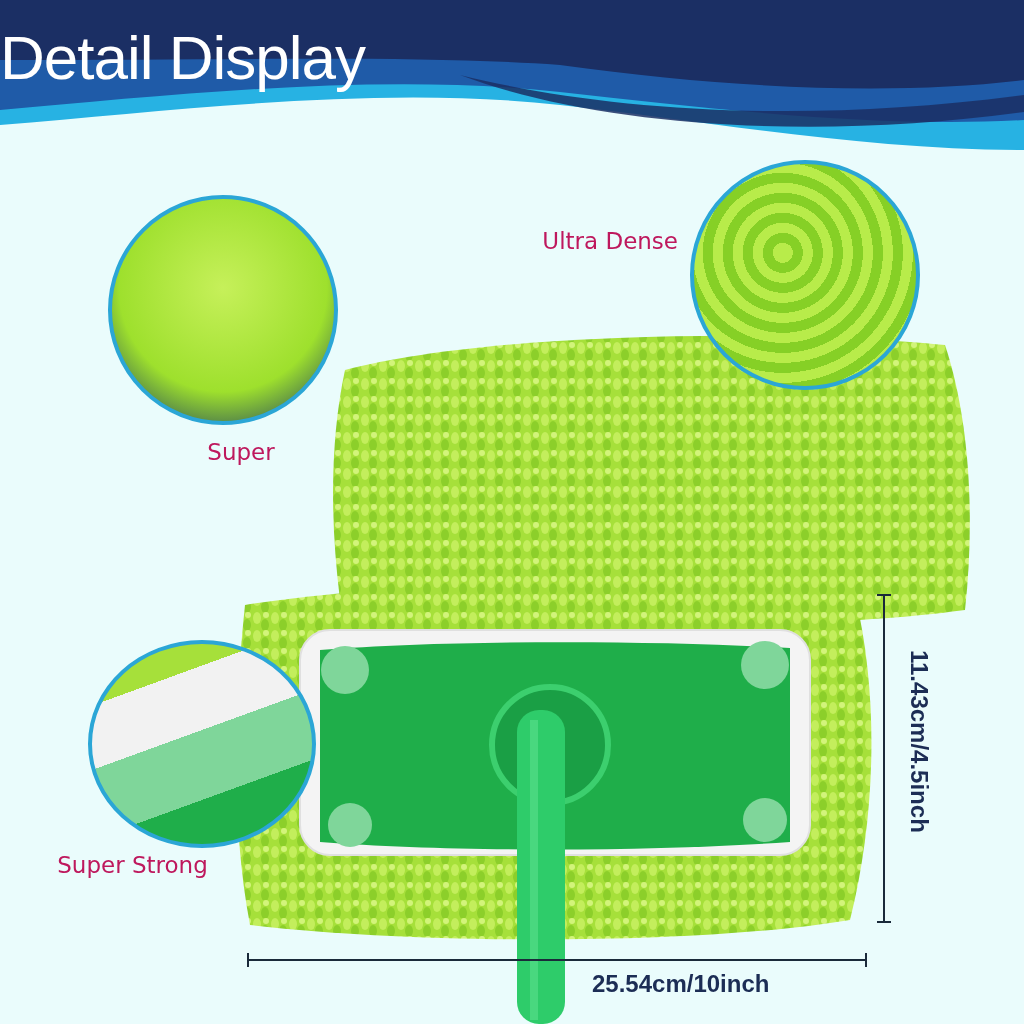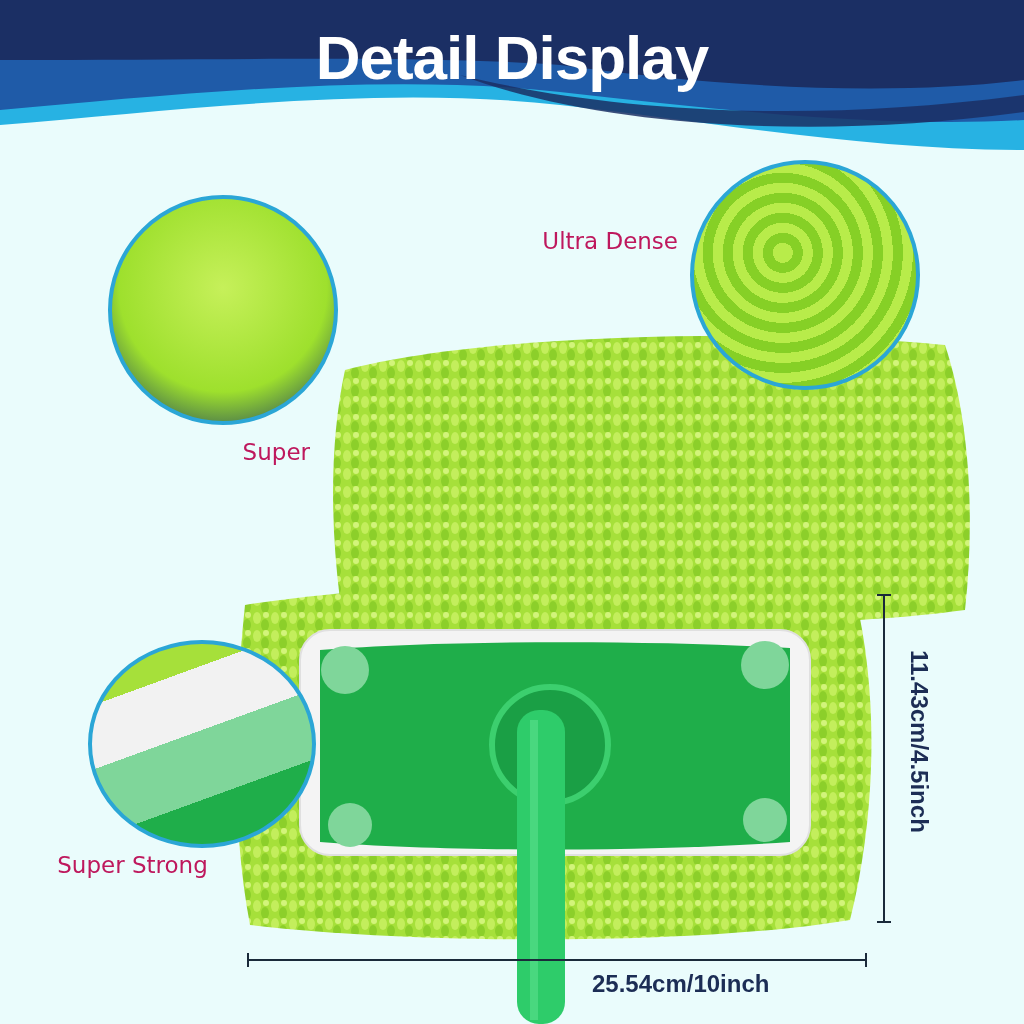--- a/index.html
+++ b/index.html
@@ -1,18 +1,18 @@
 <!DOCTYPE html>
 <html><head>
 <meta charset="utf-8">
 <style>
   html, body { margin:0; padding:0; }
   body { width:1024px; height:1024px; overflow:hidden; background:#eafcfc; position:relative; font-family:"Liberation Sans", sans-serif; }
   .banner { position:absolute; left:0; top:0; width:1024px; height:170px; }
-  .title { position:absolute; left:0; width:1024px; top:22px; text-align:center; color:#ffffff; font-weight:bold; font-size:62px; letter-spacing:-1px; font-family:"Liberation Sans", sans-serif; }
+  .title { position:absolute; left:0; width:1024px; top:22px; color:#ffffff; font-weight:normal; font-size:62px; letter-spacing:-1px; font-family:"Liberation Sans", sans-serif; }
   .label { position:absolute; color:#be185d; font-size:23px; line-height:29px; font-family:"DejaVu Sans", sans-serif; font-weight:normal; }
   .circle { position:absolute; border-radius:50%; border:4px solid #2ba6d6; overflow:hidden; box-sizing:border-box; }
   .dim { position:absolute; color:#1c2d55; font-weight:bold; font-size:24px; font-family:"Liberation Sans", sans-serif; }
   .svgwrap { position:absolute; left:0; top:0; }
 </style>
 </head>
 <body>
 
 <svg class="banner" viewBox="0 0 1024 170" width="1024" height="170">
   <rect x="0" y="0" width="1024" height="170" fill="#eafcfc"></rect>
@@ -54,21 +54,21 @@
   <circle cx="550" cy="745" r="58" fill="#1a9f45" stroke="#3ccf6e" stroke-width="6"></circle>
 
   <rect x="517" y="710" width="48" height="314" rx="22" fill="#2ecc6a"></rect>
   <rect x="530" y="720" width="8" height="300" fill="#5ce08e" opacity="0.6"></rect>
 </svg>
 
 <div class="circle" style="left:108px;top:195px;width:230px;height:230px;background:radial-gradient(circle at 50% 40%, #c6f05a, #9ee02d 60%, #1d3f5e 95%);"></div>
 <div class="circle" style="left:690px;top:160px;width:230px;height:230px;background:repeating-radial-gradient(circle at 40% 40%, #b8ec4a 0 10px, #86d026 10px 20px);"></div>
 <div class="circle" style="left:88px;top:640px;width:228px;height:208px;background:linear-gradient(160deg,#a6e03a 0 22%, #f2f2f2 22% 45%, #7fd69a 45% 70%, #1fae4a 70%);"></div>
 
-<div class="label" style="left:140px;top:438px;width:170px;text-align:right;">
+<div class="label" style="left:156px;top:438px;width:170px;text-align:center;">
   <div>Super</div>
 </div>
 <div class="label" style="left:430px;top:227px;width:248px;text-align:right;">
   <div>Ultra Dense</div>
 </div>
 <div class="label" style="left:10px;top:851px;width:245px;text-align:center;">
   <div>Super Strong</div>
 </div>
 
 <svg class="svgwrap" width="1024" height="1024" viewBox="0 0 1024 1024">

